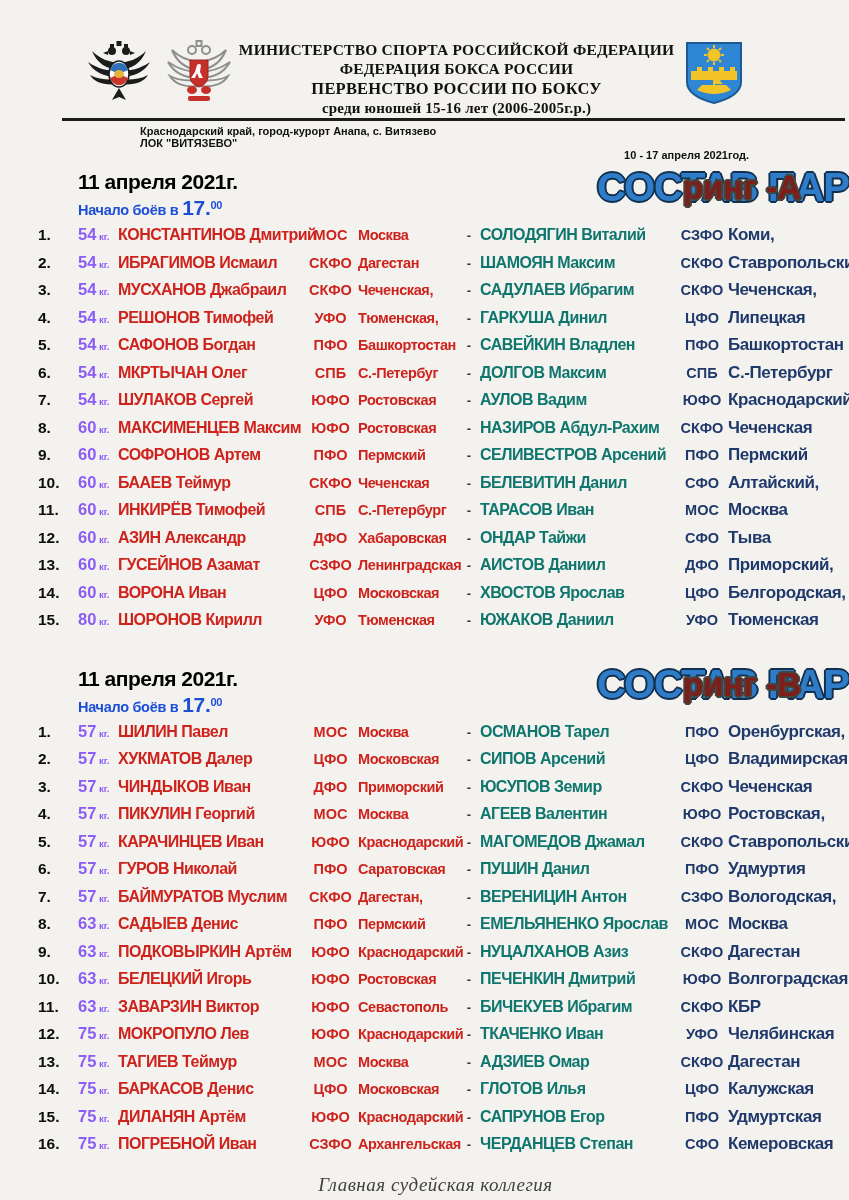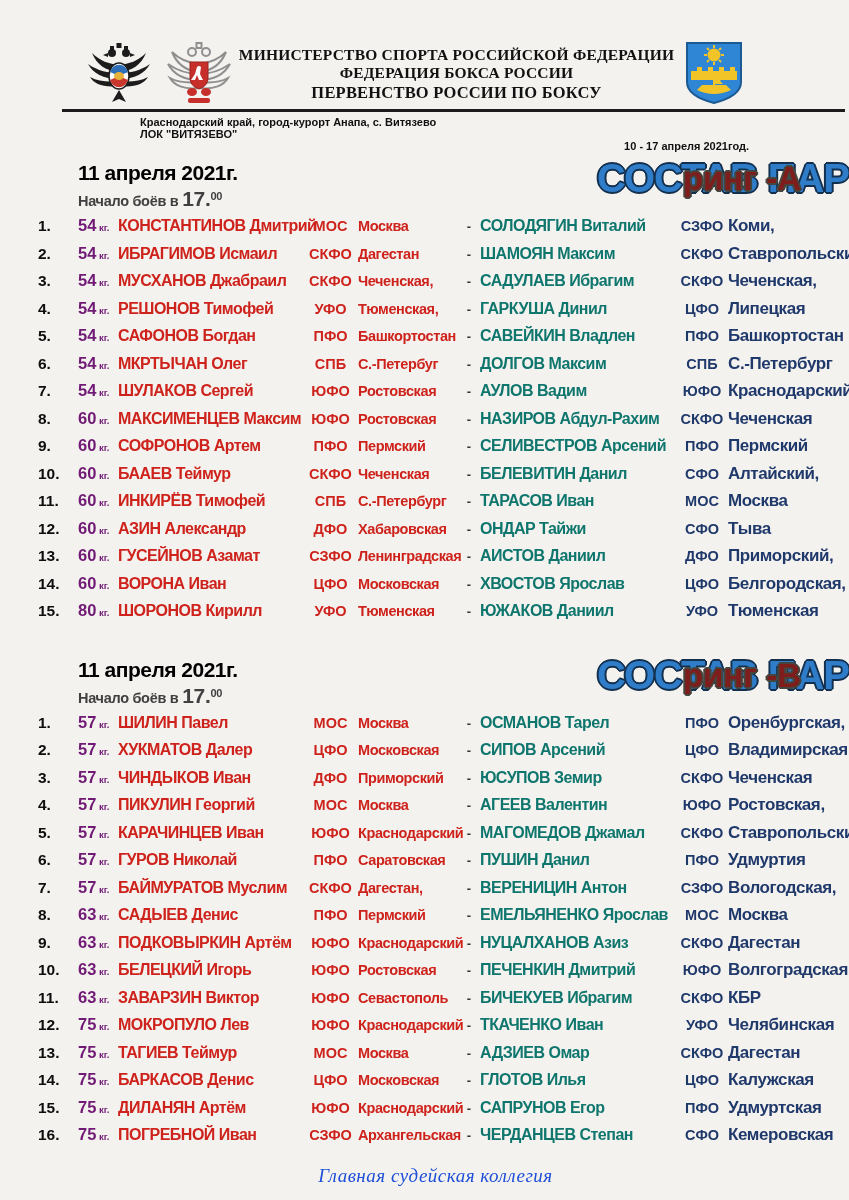--- a/index.html
+++ b/index.html
@@ -6,21 +6,21 @@
   body{
     width:849px;height:1200px;
     background:#f4f2ef;
     font-family:"Liberation Sans",sans-serif;
     overflow:hidden;position:relative;
     color:#111;
   }
   .page{width:849px;height:1200px;}
 
   
-  .header{display:flex;align-items:center;padding:40px 100px 0 86px;}
+  .header{display:flex;align-items:flex-start;padding:40px 100px 0 86px;}
   .emblems-left{display:flex;gap:12px;width:152px;flex:none;}
   .header-text{flex:1;text-align:center;font-family:"Liberation Serif",serif;font-weight:bold;padding-top:1px;}
   .ht{line-height:1.22;letter-spacing:.2px;}
   .ht1{font-size:15.5px;}
   .ht2{font-size:15.5px;}
   .ht3{font-size:16.5px;}
   .ht4{font-size:15px;}
   .emblem-right{width:66px;flex:none;margin-left:8px;}
 
   .rule{height:3px;background:#1c1c1c;margin:1px 4px 0 62px;}
@@ -28,54 +28,54 @@
   .venue{display:flex;align-items:baseline;font-size:11px;font-weight:bold;padding:4px 0 0 0;flex-direction:column;}
   .venue .v-left{margin-left:140px;}
   .venue .v-center{margin-left:115px;}
   .venue .v-right{margin-left:auto;margin-right:100px;}
 
   
   .sec-head{position:relative;height:58px;margin-top:6px;}
   .sec-head.second{margin-top:26px;}
   .date-block{position:absolute;left:78px;top:3px;}
   .date-line{font-size:21px;font-weight:bold;letter-spacing:-.5px;color:#000;}
-  .start-line{font-size:14.5px;font-weight:bold;color:#404040;margin-top:2px;letter-spacing:-.3px;}
+  .start-line{font-size:14.5px;font-weight:bold;color:#1d4ed8;margin-top:2px;letter-spacing:-.3px;}
   .start-line .time{font-size:21px;font-weight:bold;}
   .start-line sup{font-size:11px;font-weight:bold;}
   .sec-title{
     position:absolute;left:0;right:0;top:-2px;text-align:right;
     font-size:40px;font-weight:bold;letter-spacing:-1px;color:#2f7dc8;
     text-shadow:-2px 0 #14304f,2px 0 #14304f,0 -2px #14304f,0 2px #14304f,
                 -1px -1px #14304f,1px -1px #14304f,-1px 1px #14304f,1px 1px #14304f;
   }
   .ring{
     position:absolute;right:48px;top:2px;
     font-size:33px;font-weight:bold;letter-spacing:0;color:#7f1d1d;
     text-shadow:-2px 0 #45463e,2px 0 #45463e,0 -2px #45463e,0 2px #45463e,
                 -1px -1px #45463e,1px -1px #45463e,-1px 1px #45463e,1px 1px #45463e;
   }
 
   
   .rows{padding-left:38px;}
   .row{display:flex;align-items:baseline;height:27.5px;white-space:nowrap;}
   .row span{flex:none;}
   .c-num{width:40px;font-size:15.5px;font-weight:bold;color:#0d0d0d;}
-  .c-weight{width:40px;font-size:16.5px;font-weight:bold;color:#701a75;}
+  .c-weight{width:40px;font-size:16.5px;font-weight:bold;color:#8b5cf6;}
   .c-weight small{font-size:9.5px;font-weight:bold;}
   .c-rname{width:185px;font-size:16px;font-weight:bold;color:#ce231c;letter-spacing:-.5px;}
   .c-rcode{width:55px;font-size:14.5px;font-weight:bold;color:#ce231c;text-align:center;}
   .c-rregion{width:100px;font-size:14.5px;font-weight:bold;color:#ce231c;letter-spacing:-.4px;}
   .c-dash{width:22px;text-align:center;font-size:13px;font-weight:bold;color:#3a3a3a;}
   .c-bname{width:196px;font-size:16px;font-weight:bold;color:#0f766e;letter-spacing:-.5px;}
   .c-bcode{width:52px;font-size:14.5px;font-weight:bold;color:#20396b;text-align:center;}
   .c-bregion{font-size:17px;font-weight:bold;color:#20396b;letter-spacing:-.4px;}
 
   
   .footer{margin-top:12px;text-align:center;font-family:"Liberation Serif",serif;
-          font-style:italic;font-size:19px;color:#1d4ed8;letter-spacing:.5px;padding-left:22px;}
+          font-style:italic;font-size:19px;color:#404040;letter-spacing:.5px;padding-left:22px;}
 </style>
 </head>
 <body>
 
 <div class="page">
 
   <div class="header">
     <div class="emblems-left">
 
       <svg width="66" height="62" viewBox="0 0 66 62">
@@ -118,20 +118,21 @@
         <ellipse cx="28" cy="50" rx="5" ry="4" fill="#c62f2a"></ellipse>
         <ellipse cx="42" cy="50" rx="5" ry="4" fill="#c62f2a"></ellipse>
         <rect x="24" y="56" width="22" height="5" rx="2" fill="#c62f2a"></rect>
       </svg>
     </div>
 
     <div class="header-text">
       <div class="ht ht1">МИНИСТЕРСТВО СПОРТА РОССИЙСКОЙ ФЕДЕРАЦИИ</div>
       <div class="ht ht2">ФЕДЕРАЦИЯ БОКСА РОССИИ</div>
       <div class="ht ht3">ПЕРВЕНСТВО РОССИИ ПО БОКСУ</div>
+      <div class="ht ht4">среди юношей 15-16 лет (2006-2005г.р.)</div>
     </div>
 
     <div class="emblem-right">
       
       <svg width="62" height="64" viewBox="0 0 62 64">
         <path d="M4 3 H58 V42 Q58 56 31 63 Q4 56 4 42 Z" fill="#2f86d4" stroke="#1c5a94" stroke-width="2"></path>
         <circle cx="31" cy="15" r="6.5" fill="#f2c428"></circle>
         <g stroke="#f2c428" stroke-width="2">
           <line x1="31" y1="5" x2="31" y2="8"></line>
             <line x1="31" y1="22" x2="31" y2="25"></line>

